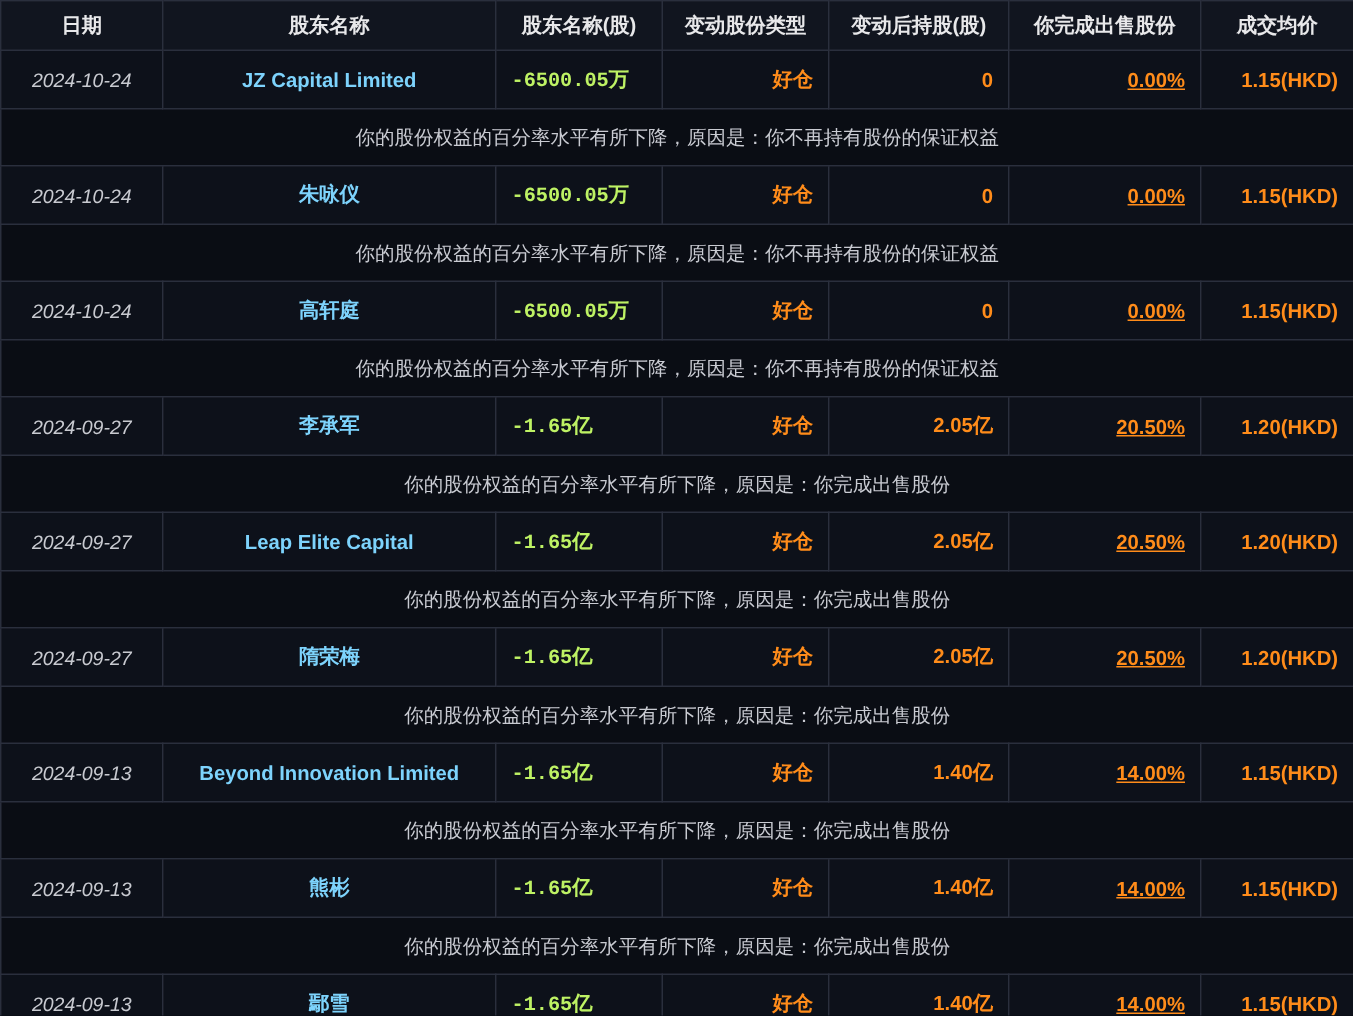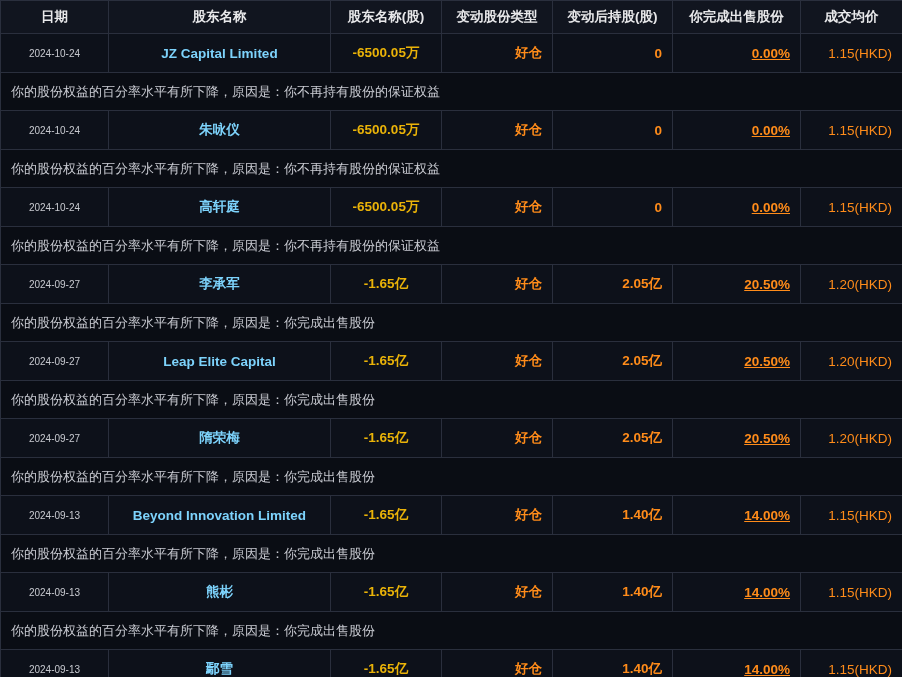--- a/index.html
+++ b/index.html
@@ -45,58 +45,61 @@
     font-size: 13.5px;
     background: #0d111a;
     padding: 0 10px;
     white-space: nowrap;
     overflow: hidden;
     text-overflow: ellipsis;
   }
   tbody tr.data-row td.c-date {
     color: #c8cad0;
     text-align: center;
-    font-size: 10px;
+    font-size: 13px;
+    font-style: italic;
   }
   tbody tr.data-row td.c-name {
     color: #7dd3fc;
     text-align: center;
     font-weight: bold;
   }
   tbody tr.data-row td.c-change {
-    color: #eab308;
-    text-align: center;
-    font-weight: bold;
+    color: #bef264;
+    text-align: left;
+    font-weight: bold;
+    font-family: Liberation Mono, monospace;
   }
   tbody tr.data-row td.c-type {
     color: #ff8c1a;
     text-align: right;
     font-weight: bold;
   }
   tbody tr.data-row td.c-after {
     color: #ff8c1a;
     text-align: right;
     font-weight: bold;
   }
   tbody tr.data-row td.c-ratio {
     color: #ff8c1a;
     text-align: right;
     font-weight: bold;
     text-decoration: underline;
   }
   tbody tr.data-row td.c-price {
     color: #ff8c1a;
     text-align: right;
-    font-weight: normal;
+    font-weight: bold;
   }
   tbody tr.note-row td {
     height: 38px;
     background: #0a0d14;
     color: #c9cbd2;
     font-size: 13px;
+    text-align: center;
     padding: 0 10px;
     white-space: nowrap;
   }
   
   col.w-date   { width: 108px; }
   col.w-name   { width: 222px; }
   col.w-change { width: 111px; }
   col.w-type   { width: 111px; }
   col.w-after  { width: 120px; }
   col.w-ratio  { width: 128px; }

